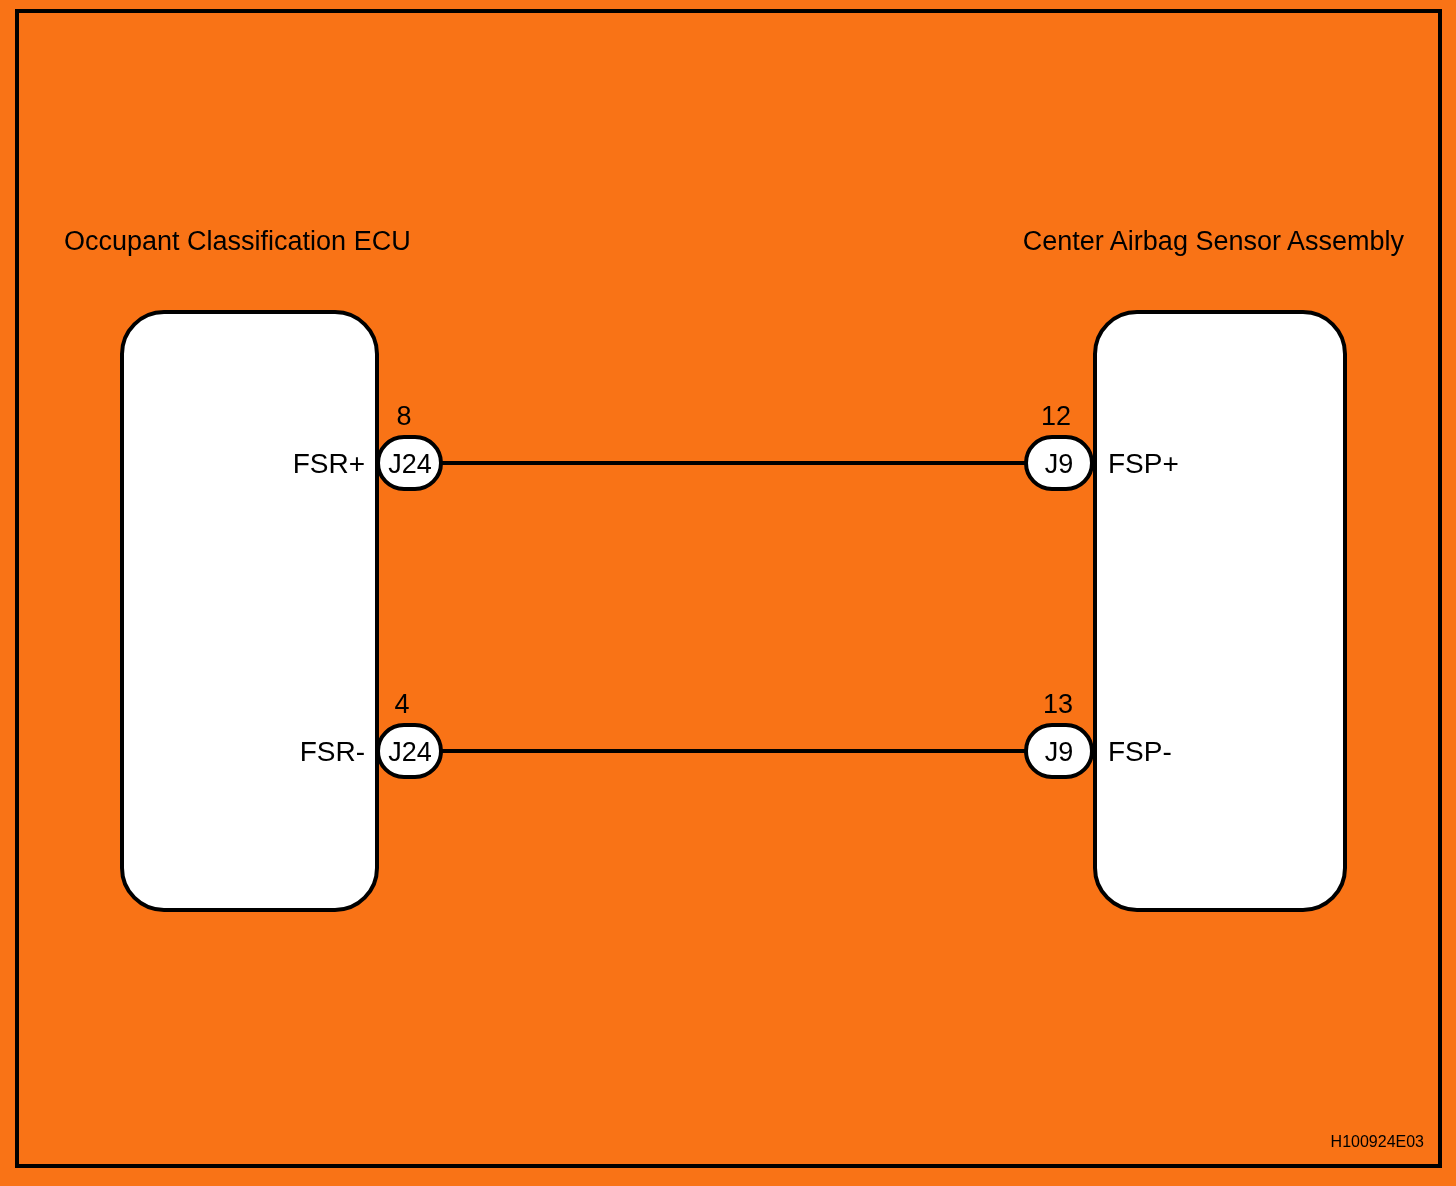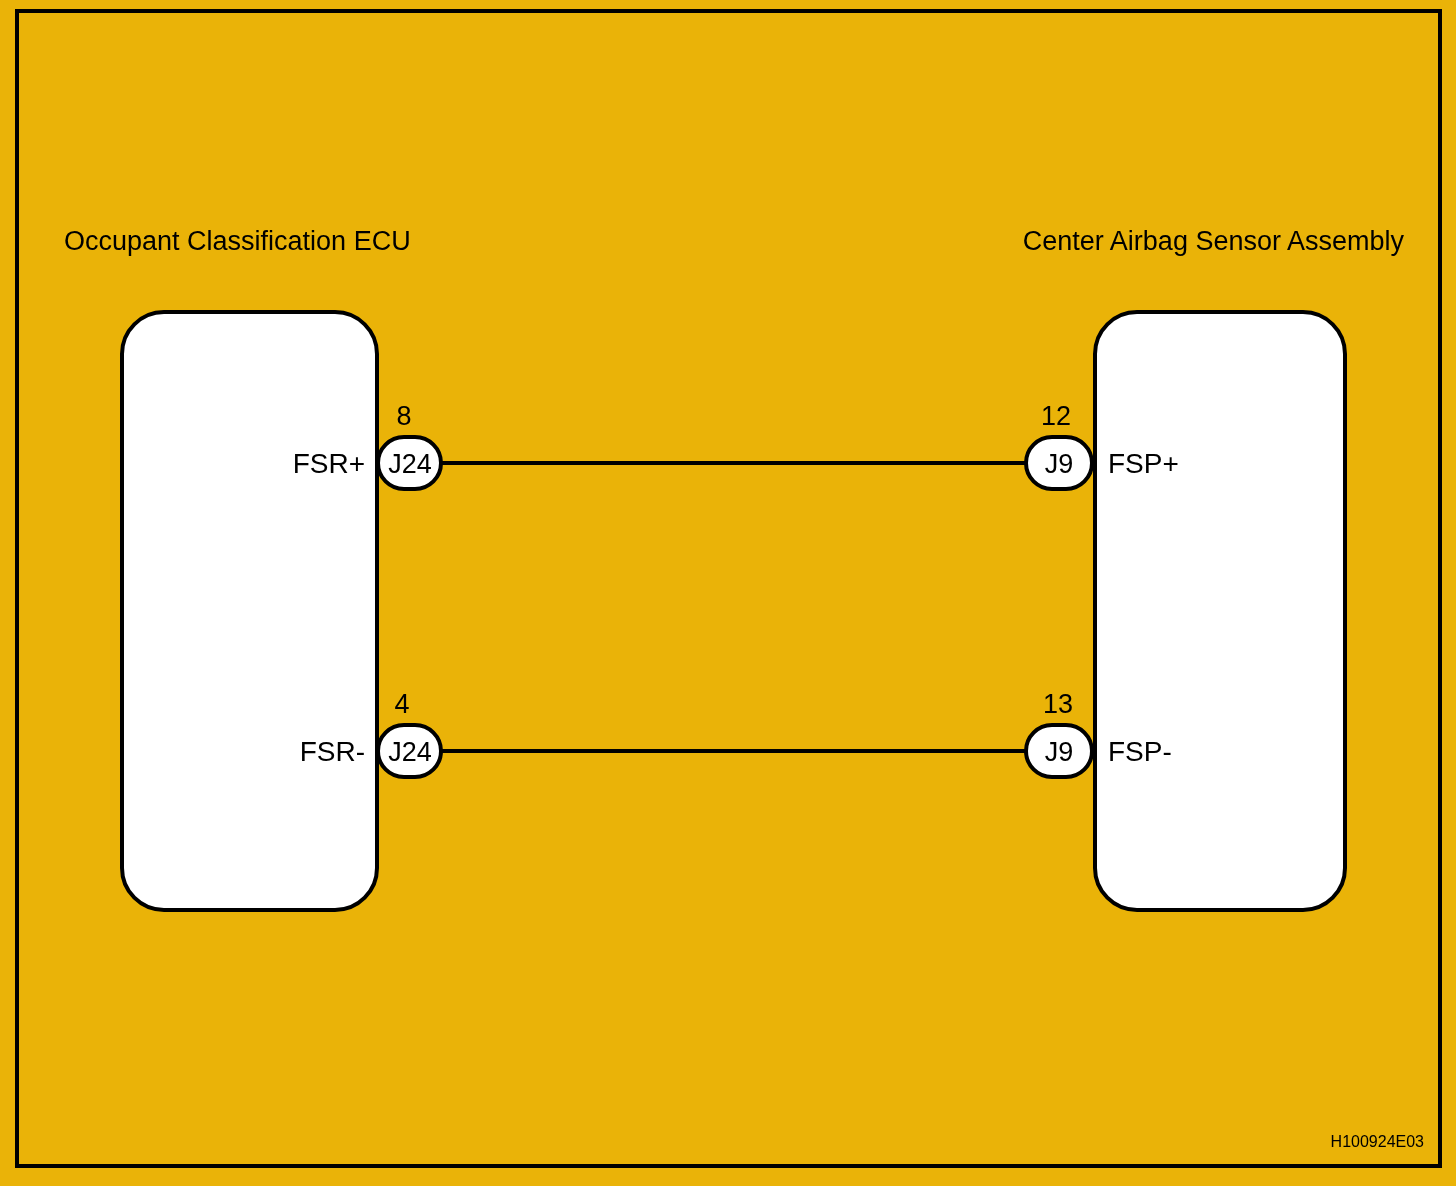--- a/index.html
+++ b/index.html
@@ -12,21 +12,21 @@
     width: 1456px;
     height: 1186px;
     font-family: "Liberation Sans", sans-serif;
     color: #000000;
     overflow: hidden;
   }
   #figure {
     position: relative;
     width: 1456px;
     height: 1186px;
-    background: #eab308;
+    background: #f97316;
   }
   #diagram-svg {
     position: absolute;
     left: 0;
     top: 0;
     width: 1456px;
     height: 1186px;
     display: block;
   }
   .frame-border {

